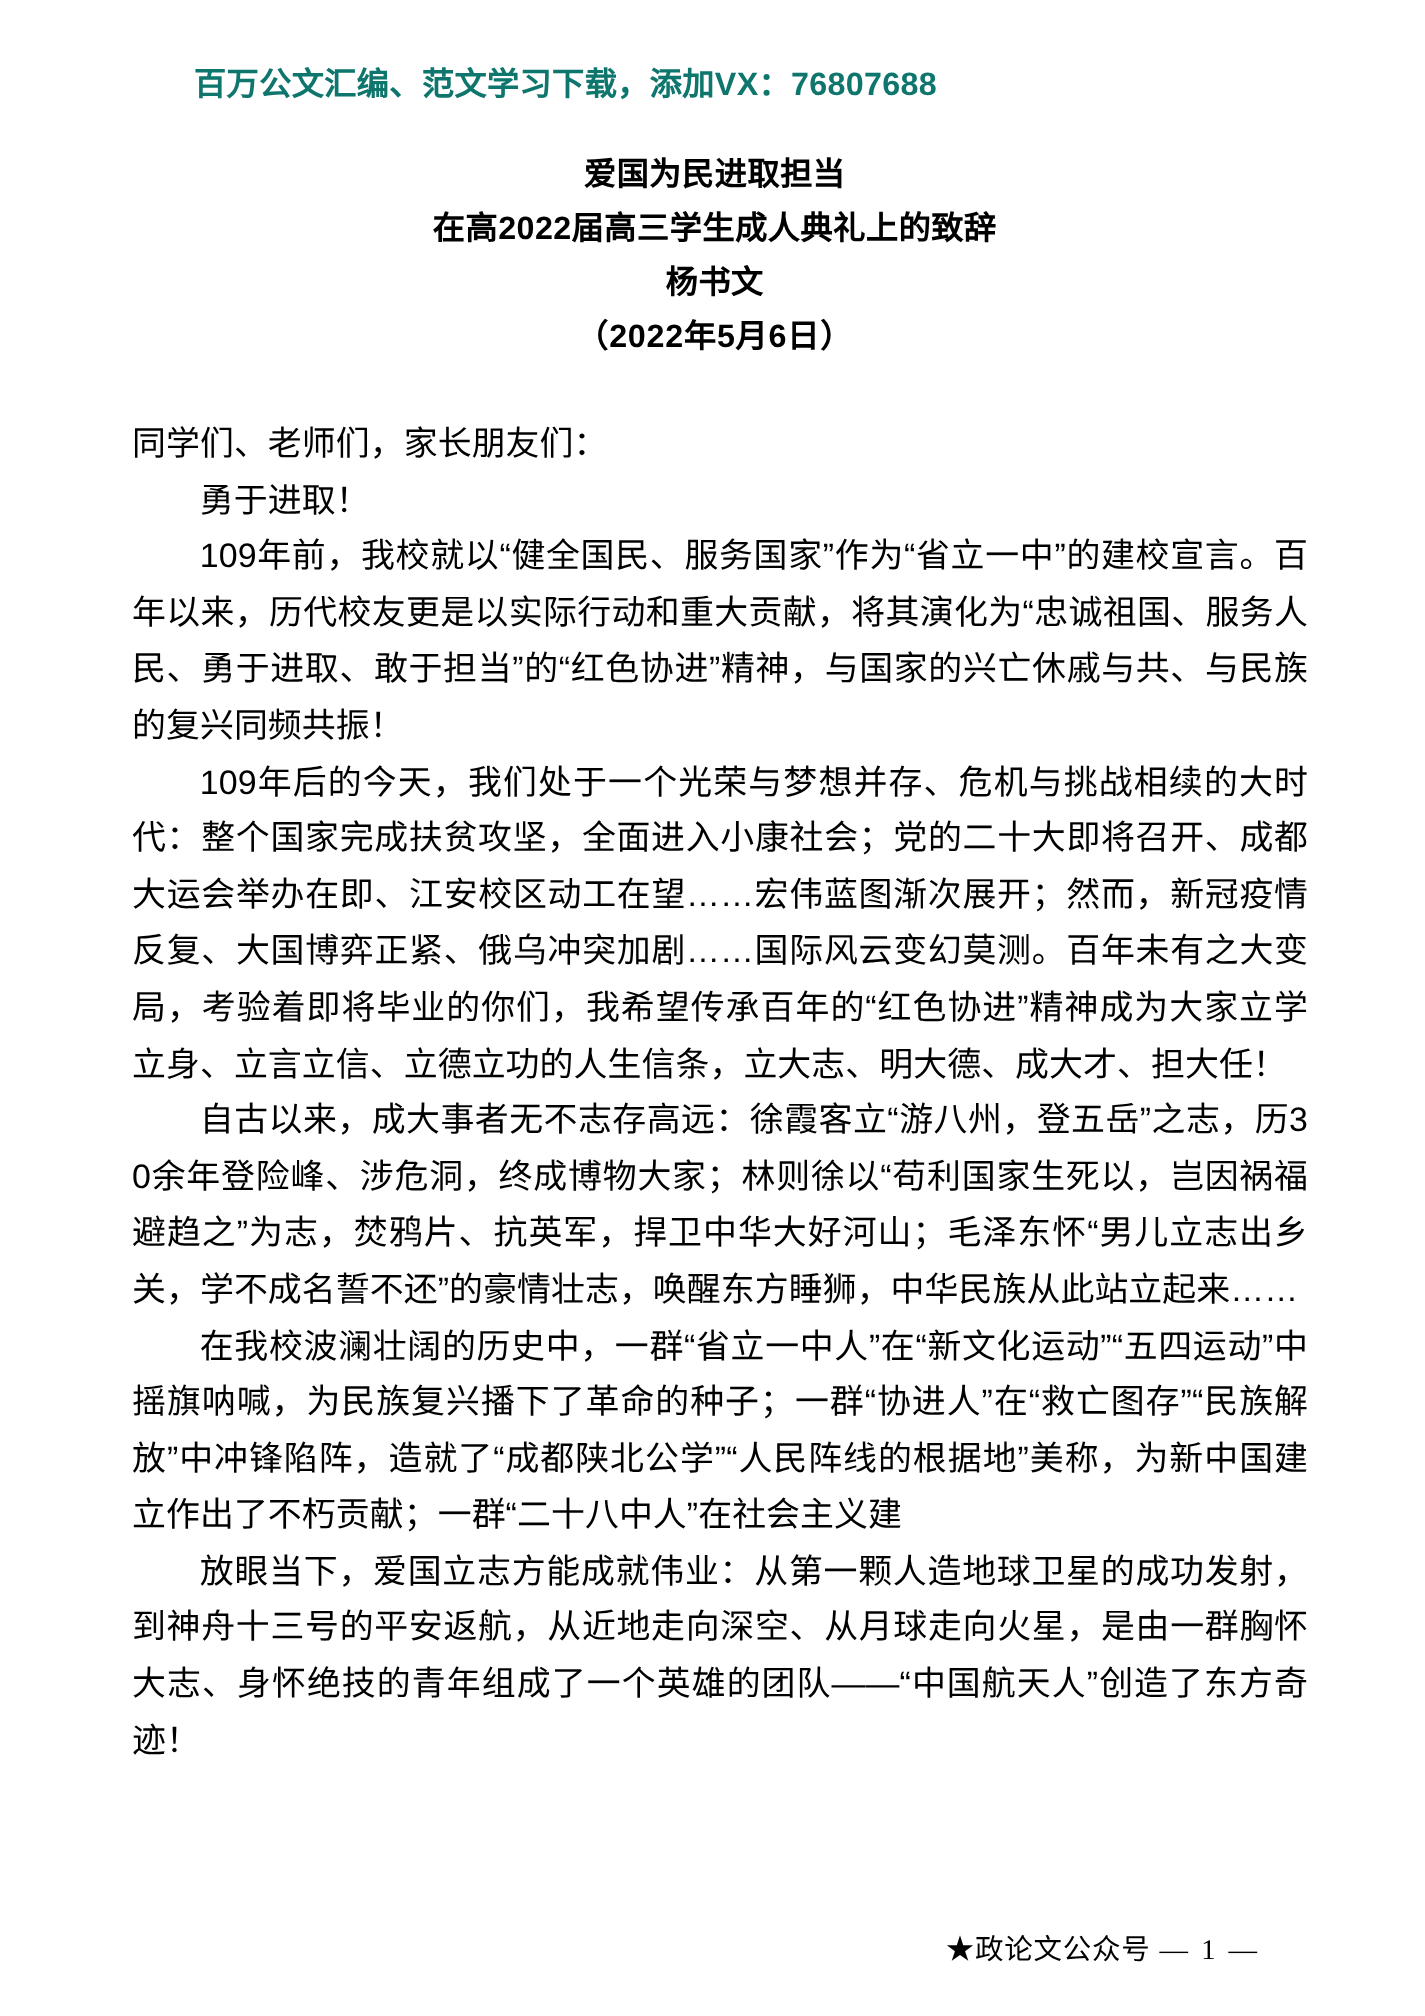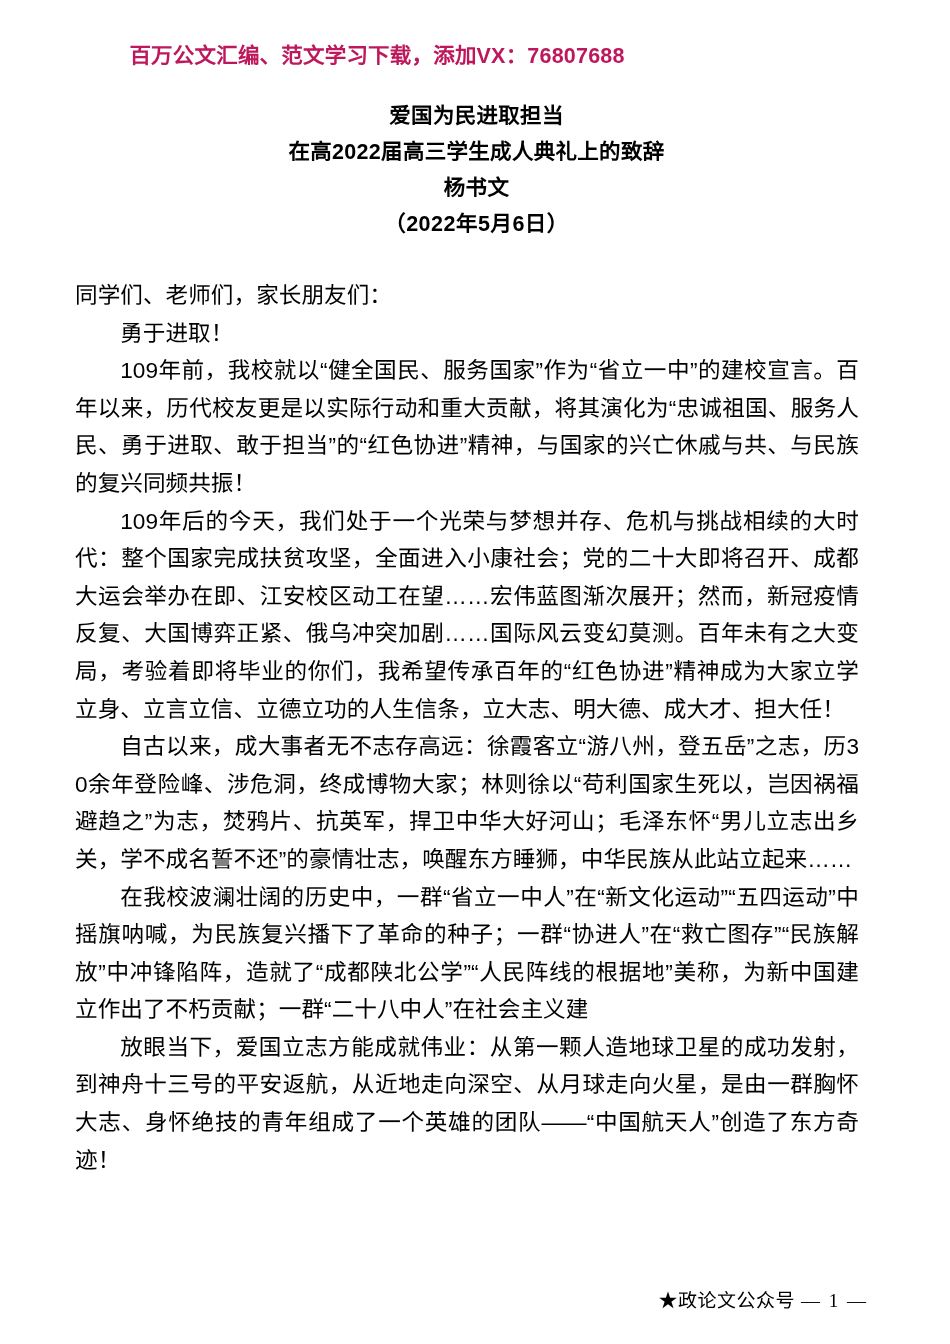--- a/index.html
+++ b/index.html
@@ -26,21 +26,21 @@
   .promo-banner {
     position: absolute;
     top: 41px;
     left: 0;
     width: 754px;
     text-align: center;
     font-size: 21.5px;
     line-height: 30px;
     letter-spacing: 0.2px;
     font-weight: 700;
-    color: #be185d;
+    color: #0f766e;
     white-space: nowrap;
   }
 
   
   .title-block {
     position: absolute;
     top: 98px;
     left: 85px;
     width: 783px;
     text-align: center;
@@ -53,21 +53,21 @@
     white-space: nowrap;
   }
   .title-line.date {
     letter-spacing: 0.5px;
   }
 
   
   .body-text {
     position: absolute;
     top: 277px;
-    left: 75px;
+    left: 88px;
     width: 784px;
   }
   .para {
     font-size: 22.6px;
     line-height: 37.6px;
     text-align: justify;
     text-justify: inter-character;
     letter-spacing: 0.05px;
     margin: 0;
     text-indent: 0;
@@ -77,21 +77,21 @@
     text-indent: 2em;
   }
 
   
   .footer {
     position: absolute;
     top: 1288px;
     left: 0;
     width: 950px;
     text-align: right;
-    padding-right: 82px;
+    padding-right: 110px;
     box-sizing: border-box;
     font-family: "Liberation Serif", "DejaVu Serif", serif;
     font-size: 19px;
     line-height: 26px;
     white-space: nowrap;
   }
   .footer .wm { letter-spacing: 0.5px; }
   .footer .pg { letter-spacing: 2px; margin-left: 6px; }
 </style>
 </head>

